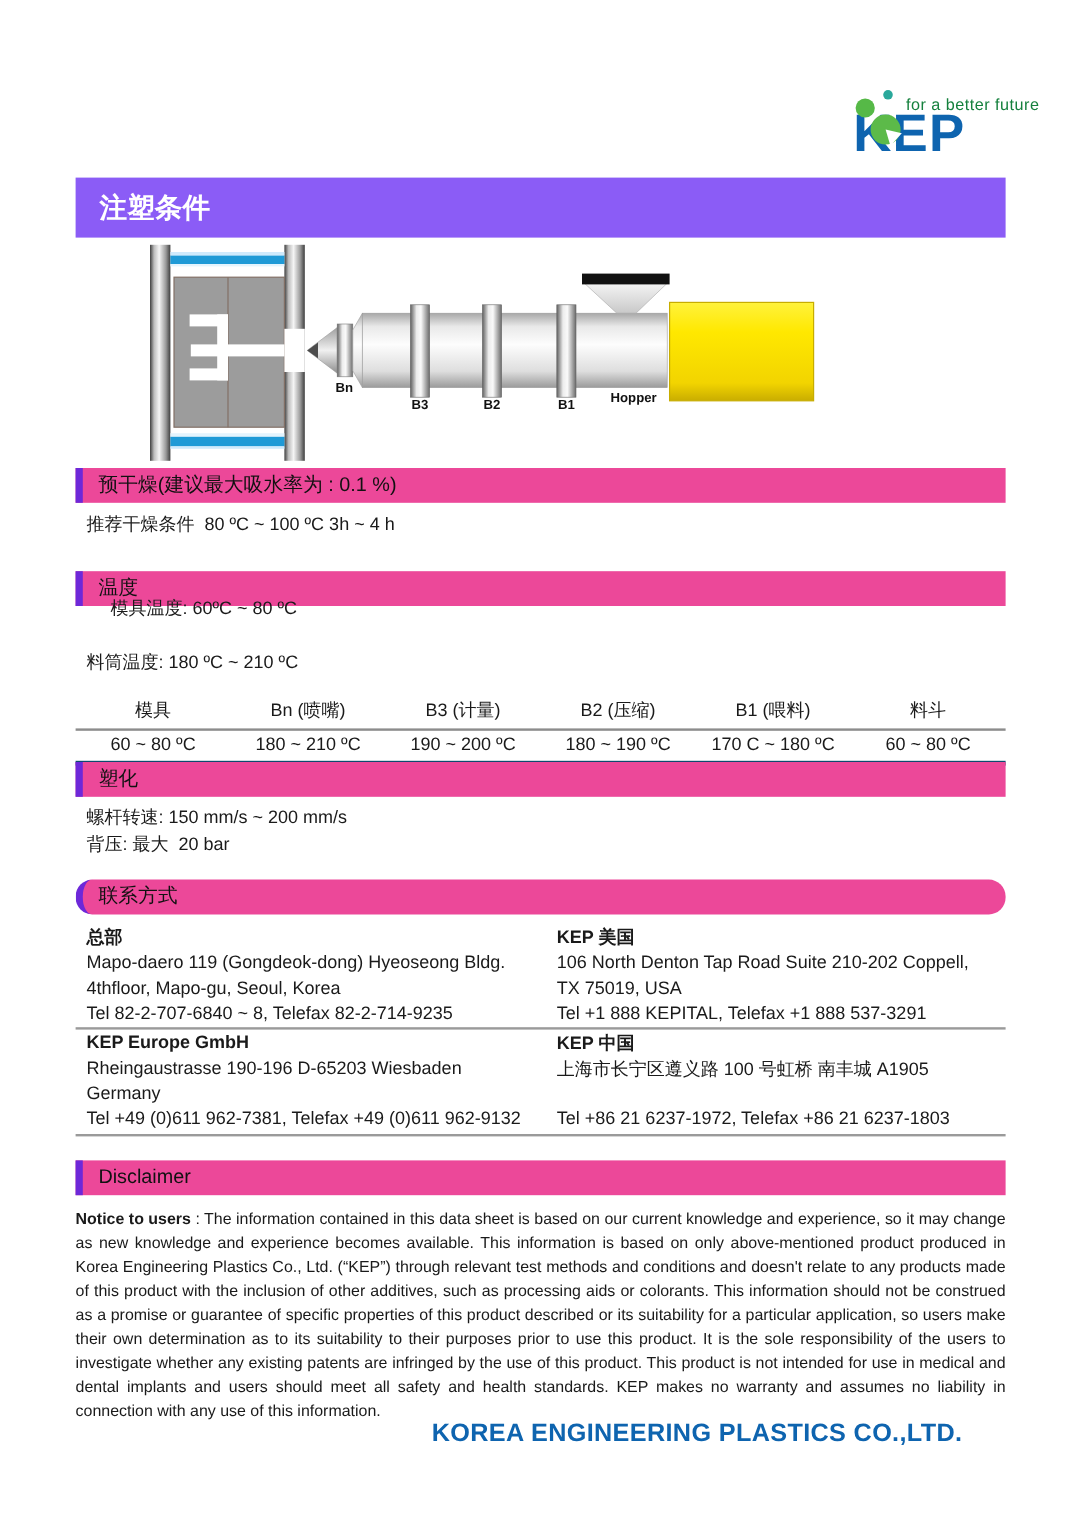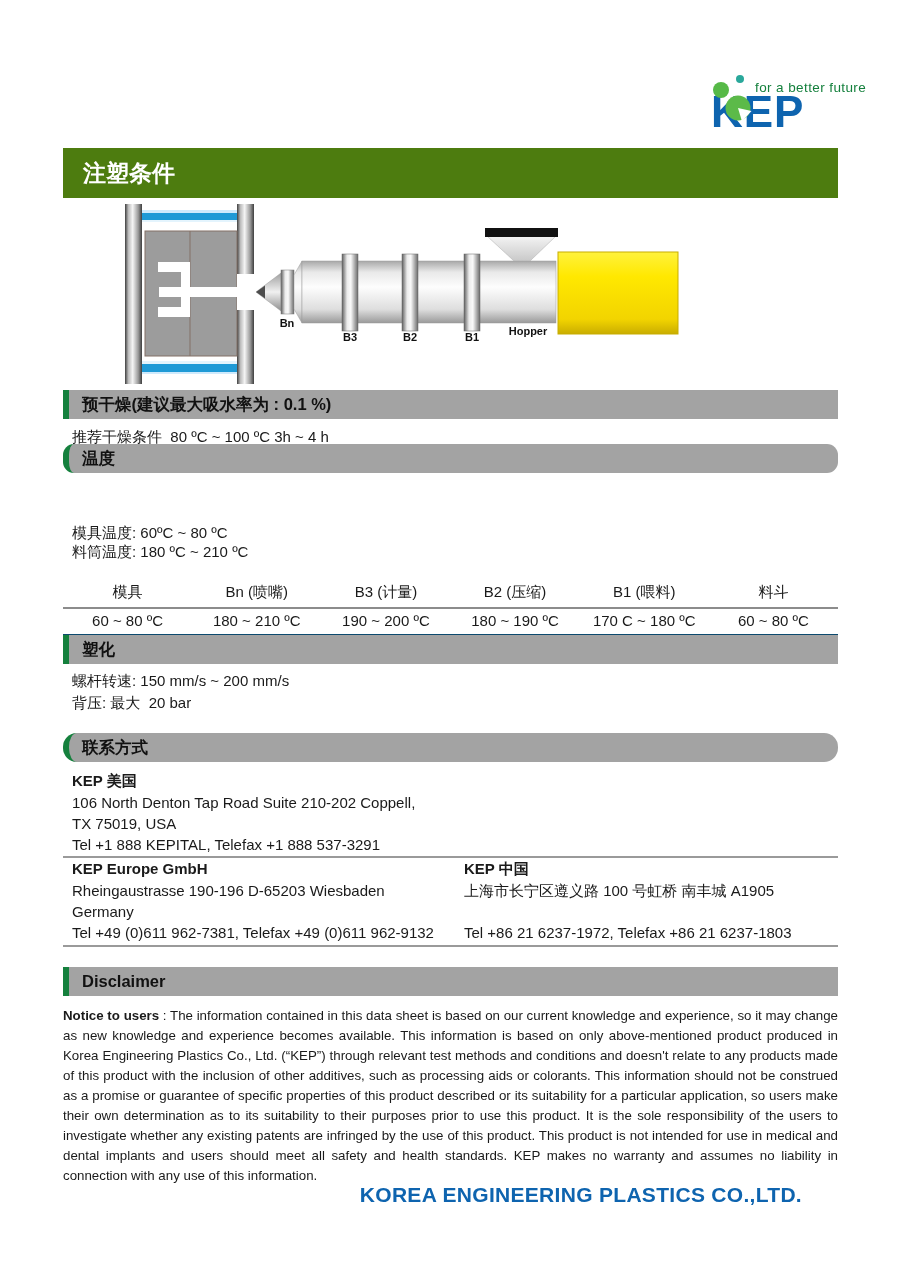--- a/index.html
+++ b/index.html
@@ -8,32 +8,32 @@
 
   
   .logo{position:absolute;left:695px;top:68px;width:150px;height:80px;}
   .logo .brand{position:absolute;left:16px;top:22px;font-size:44px;font-weight:bold;
                color:#0e64af;letter-spacing:1px;line-height:1;}
   .logo .tagline{position:absolute;left:60px;top:12px;font-size:13.5px;color:#15803d;
                  letter-spacing:.4px;white-space:nowrap;}
   .logo svg{position:absolute;left:0;top:0;}
 
   
-  .title-bar{position:absolute;left:63px;top:148px;width:775px;height:50px;background:#4d7c0f;
+  .title-bar{position:absolute;left:63px;top:148px;width:775px;height:50px;background:#8b5cf6;
              color:#fff;font-size:23px;font-weight:bold;line-height:50px;padding-left:20px;
              box-sizing:border-box;}
 
   
   .machine{position:absolute;left:60px;top:200px;width:640px;height:190px;}
 
   
-  .bar{position:absolute;left:63px;width:775px;height:29px;background:#a3a3a3;
-       border-left:6px solid #15803d;box-sizing:border-box;font-weight:bold;
+  .bar{position:absolute;left:63px;width:775px;height:29px;background:#ec4899;
+       border-left:6px solid #6d28d9;box-sizing:border-box;font-weight:normal;
        font-size:16.5px;line-height:29px;padding-left:13px;color:#111;}
-  .bar-predry{top:390px;} .bar-temp{top:444px;border-radius:11px;} .bar-plast{top:635px;}
+  .bar-predry{top:390px;} .bar-temp{top:476px;} .bar-plast{top:635px;}
   .bar-contact{top:733px;border-radius:14px;} .bar-disc{top:967px;}
 
   .tline{position:absolute;left:72px;font-size:15px;color:#1a1a1a;white-space:pre-wrap;}
 
   
   .ttable{position:absolute;left:63px;top:566px;width:775px;}
   .trow{display:grid;grid-template-columns:repeat(6,1fr);}
   .trow div{text-align:center;font-size:15px;padding:3px 0 5px 0;}
   .trow.head{border-bottom:2px solid #8c8c8c;margin-top:14px;}
   .trow.vals{border-bottom:4px solid #0c4a6e;}
@@ -155,21 +155,21 @@
     <text x="290" y="141" font-size="11" text-anchor="middle">B3</text>
     <text x="350" y="141" font-size="11" text-anchor="middle">B2</text>
     <text x="412" y="141" font-size="11" text-anchor="middle">B1</text>
     <text x="468" y="135" font-size="11" text-anchor="middle">Hopper</text>
   </svg>
 
   <div class="bar bar-predry">预干燥(建议最大吸水率为 : 0.1 %)</div>
   <div class="tline" style="top:428px;">推荐干燥条件  80 ºC ~ 100 ºC 3h ~ 4 h</div>
 
   <div class="bar bar-temp">温度</div>
-  <div class="tline" style="top:524px;">模具温度: 60ºC ~ 80 ºC</div>
+  <div class="tline" style="top:498px;margin-left:20px;">模具温度: 60ºC ~ 80 ºC</div>
   <div class="tline" style="top:528px;margin-top:15px;">料筒温度: 180 ºC ~ 210 ºC</div>
 
   <div class="ttable">
     <div class="trow head">
       <div>模具</div>
       <div>Bn (喷嘴)</div>
       <div>B3 (计量)</div>
       <div>B2 (压缩)</div>
       <div>B1 (喂料)</div>
       <div>料斗</div>
@@ -185,20 +185,26 @@
   </div>
 
   <div class="bar bar-plast">塑化</div>
   <div class="tline" style="top:672px;">螺杆转速: 150 mm/s ~ 200 mm/s</div>
   <div class="tline" style="top:694px;">背压: 最大  20 bar</div>
 
   <div class="bar bar-contact">联系方式</div>
   <div class="contacts">
     <div class="crow">
       <div class="ccell">
+        <span class="c-name">总部</span>
+        <span class="c-l1">Mapo-daero 119 (Gongdeok-dong) Hyeoseong Bldg.</span>
+        <span class="c-l2">4thfloor, Mapo-gu, Seoul, Korea</span>
+        <span class="c-tel">Tel 82-2-707-6840 ~ 8, Telefax 82-2-714-9235</span>
+      </div>
+      <div class="ccell">
         <span class="c-name">KEP  美国</span>
         <span class="c-l1">106 North Denton Tap Road Suite 210-202 Coppell,</span>
         <span class="c-l2">TX 75019, USA</span>
         <span class="c-tel">Tel +1 888 KEPITAL, Telefax +1 888 537-3291</span>
       </div>
     </div>
     <div class="crow">
       <div class="ccell">
         <span class="c-name">KEP Europe GmbH</span>
         <span class="c-l1">Rheingaustrasse 190-196 D-65203 Wiesbaden</span>

